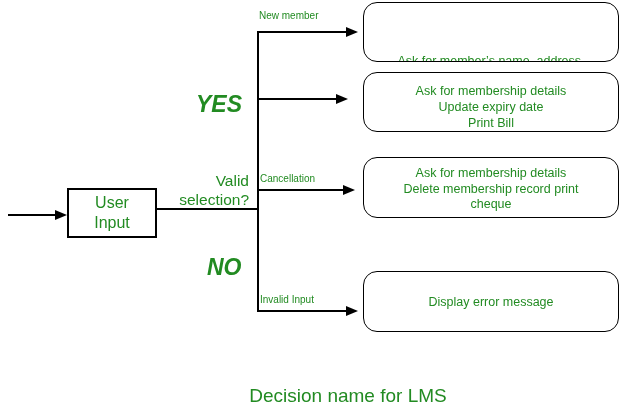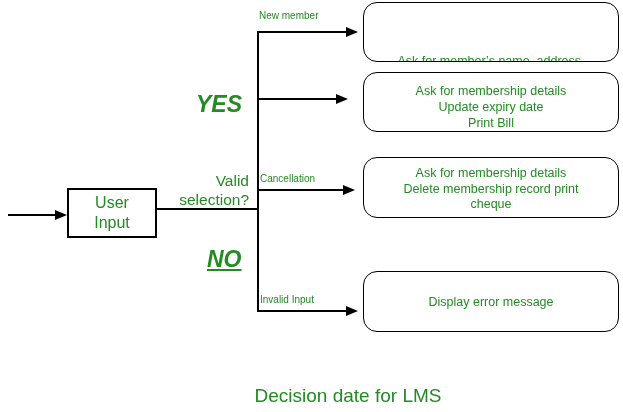--- a/index.html
+++ b/index.html
@@ -61,21 +61,21 @@
     <span class="green pre">User
 Input</span>
   </div>
 
   <div class="hline" style="left:157px; top:208px; width:102px;"></div>
 
   <div class="qlabel green pre">Valid
 selection?</div>
 
   <div class="yesno green" style="left:196px; top:91px;">YES</div>
-  <div class="yesno green" style="left:207px; top:246px;text-decoration:underline;">NO</div>
+  <div class="yesno green" style="left:207px; top:254px;">NO</div>
 
   <div class="vline" style="left:257px; top:31px; height:281px;"></div>
 
   <div class="glabel green" style="left:259px; top:7px;">New member</div>
   <div class="hline" style="left:257px; top:31px; width:90px;"></div>
   <div class="ah" style="left:346px; top:27px;"></div>
   <div class="abox b1">
     <div class="txt green pre">Ask for member’s name, address,
 etc.
 Create membership details print
@@ -99,15 +99,15 @@
 cheque</div>
   </div>
 
   <div class="glabel green" style="left:260px; top:291px;">Invalid Input</div>
   <div class="hline" style="left:257px; top:310px; width:90px;"></div>
   <div class="ah" style="left:346px; top:306px;"></div>
   <div class="abox b4">
     <div class="txt green pre">Display error message</div>
   </div>
 
-  <div class="caption green">Decision date for LMS</div>
+  <div class="caption green">Decision name for LMS</div>
 
 </div>
 
 </body></html>

